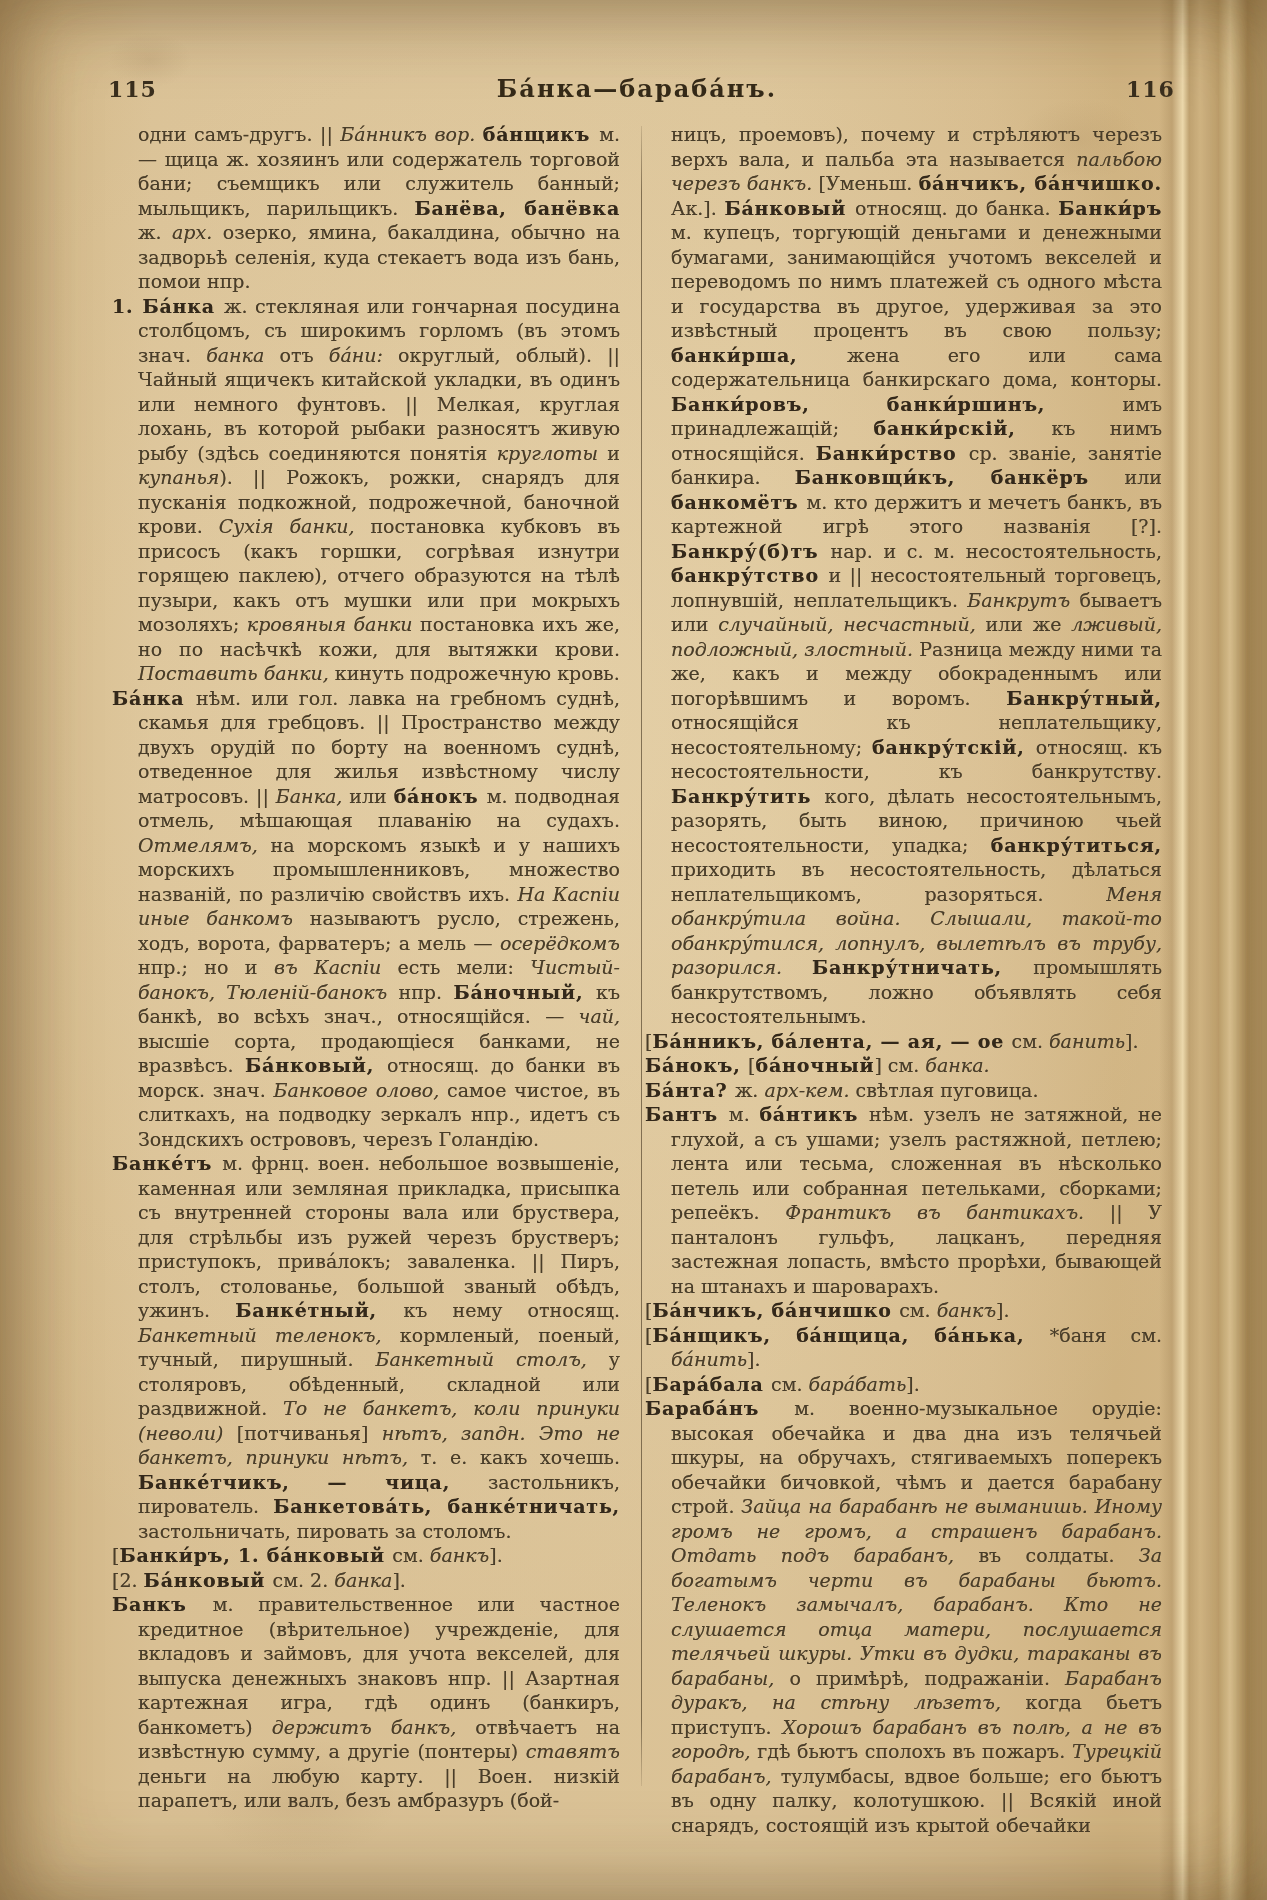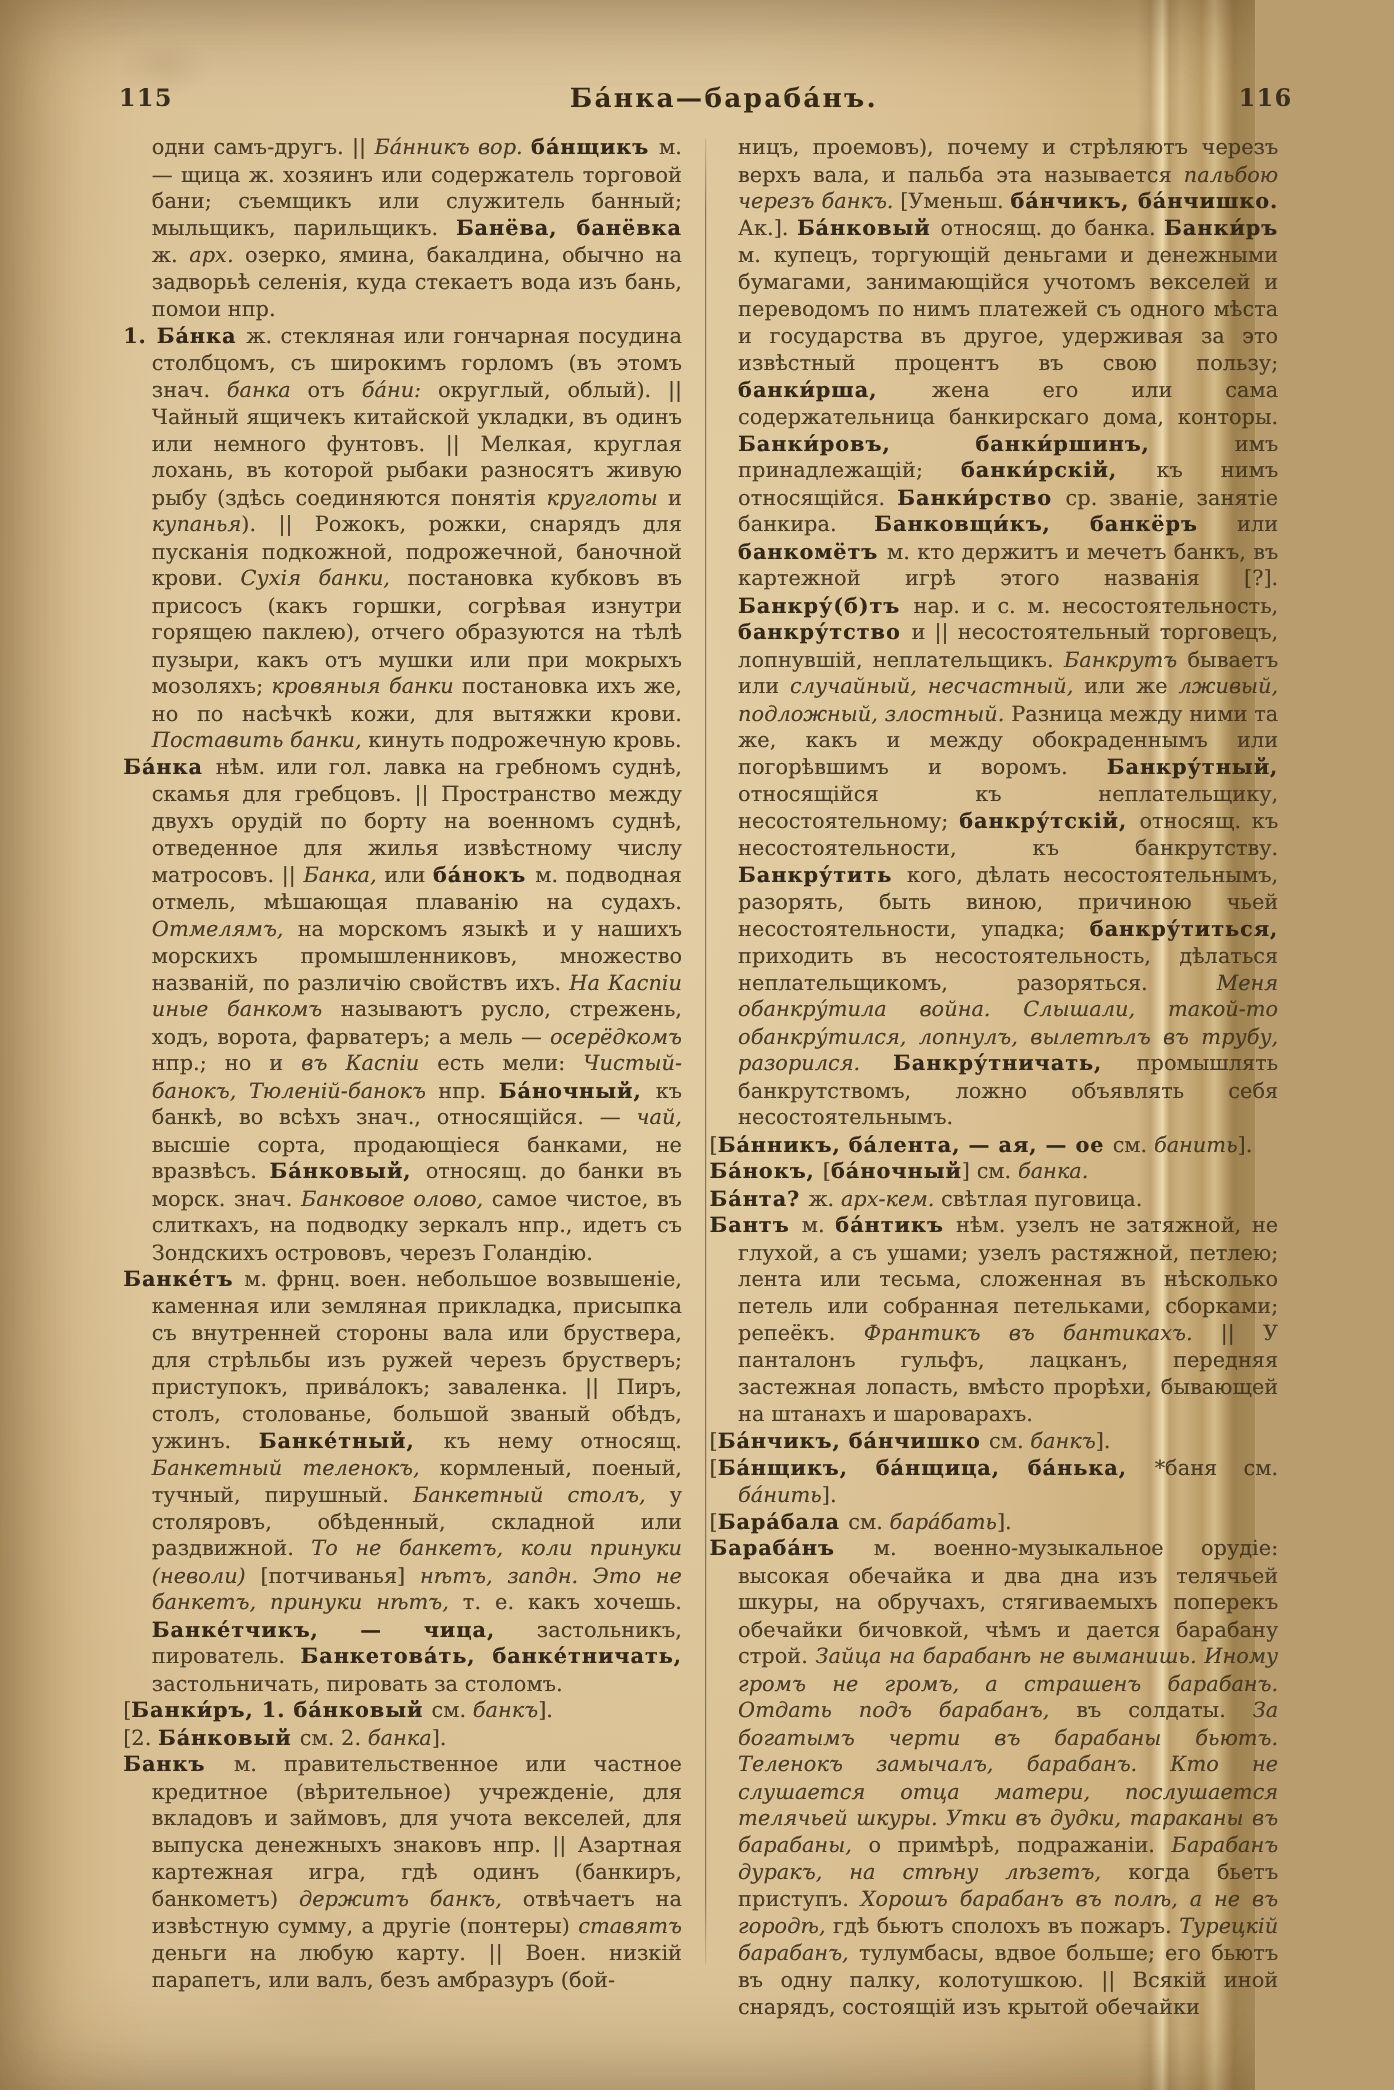--- a/index.html
+++ b/index.html
@@ -2,21 +2,21 @@
 <html lang="ru" style="--paper: #d9c094; --ink: #493d29;"><head>
 <meta charset="utf-8">
 <style>
   html,body{margin:0;padding:0;}
   body{
     width:1267px;height:1900px;overflow:hidden;
     font-family:"DejaVu Serif", serif;
     background:#b99d6e;
   }
   .page{
-    position:relative;width:1141px;height:1900px;
+    position:relative;width:1267px;height:1900px;
     background:
       radial-gradient(120% 90% at 42% 38%, rgba(252,240,208,0.28) 0%, rgba(252,240,208,0) 55%),
       linear-gradient(90deg,#c8ab7a 0%,#d4b989 5%,#d9c094 12%,#dbc397 60%,#d6bb8d 78%,#cfb280 88%,#d4b888 100%);
   }
   .page::after{
     content:"";position:absolute;inset:0;pointer-events:none;
     box-shadow:
       inset 0 28px 70px rgba(82,54,20,.22),
       inset 28px 0 80px rgba(82,54,20,.18),
       inset -14px 0 40px rgba(82,54,20,.10),
@@ -42,21 +42,21 @@
       radial-gradient(90px 60px at 1080px 140px, rgba(110,75,35,.08), rgba(110,75,35,0) 70%),
       radial-gradient(140px 90px at 300px 1800px, rgba(110,75,35,.08), rgba(110,75,35,0) 70%);
   }
   .pagenum{
     position:absolute;top:76px;
     font-size:22px;font-weight:bold;color:#3a2f1e;letter-spacing:1px;
   }
   .pagenum.left{left:108px;}
   .pagenum.right{left:1126px;}
   .running-head{
-    position:absolute;top:74px;left:152px;width:1012px;text-align:center;
+    position:absolute;top:74px;left:131px;width:1012px;text-align:center;
     font-size:24px;font-weight:bold;color:#352a18;letter-spacing:2px;
   }
   .column{
     position:absolute;top:122px;
     font-size:19px;line-height:24.5px;color:#493d29;
     text-align:justify;
     text-shadow:0 0 .5px rgba(73,61,41,.55);
     hyphens:auto;-webkit-hyphens:auto;
   }
   .col-left{left:112px;width:508px;}

